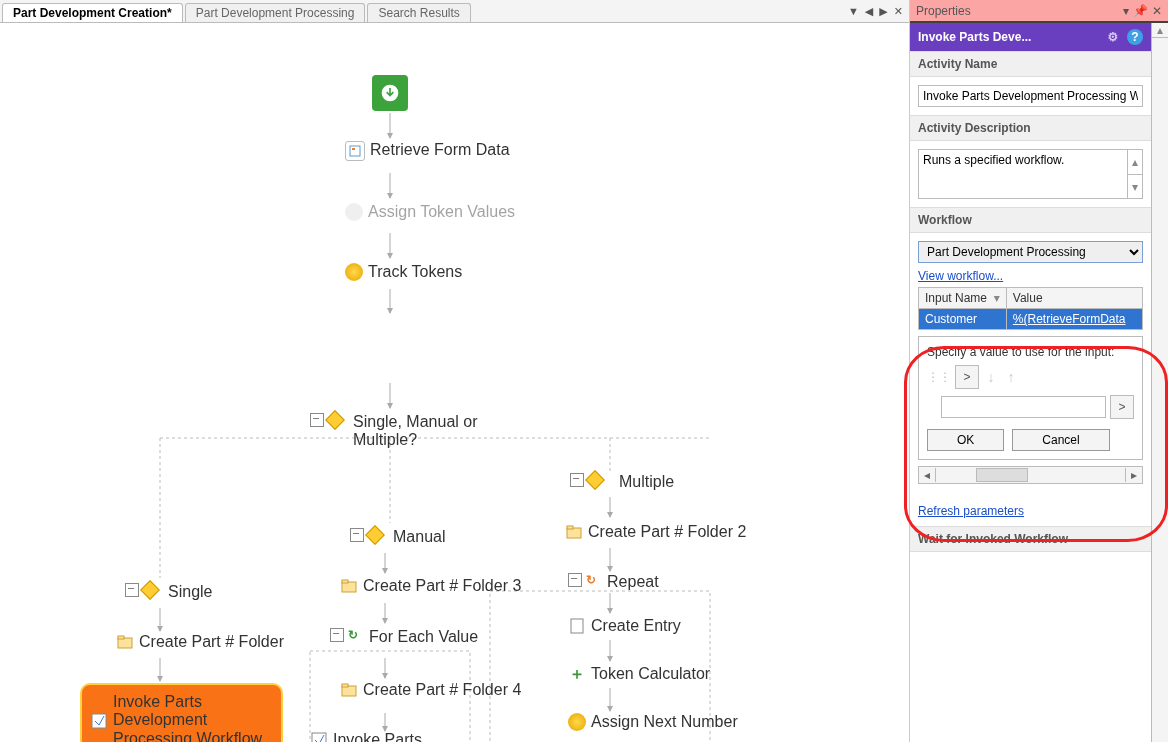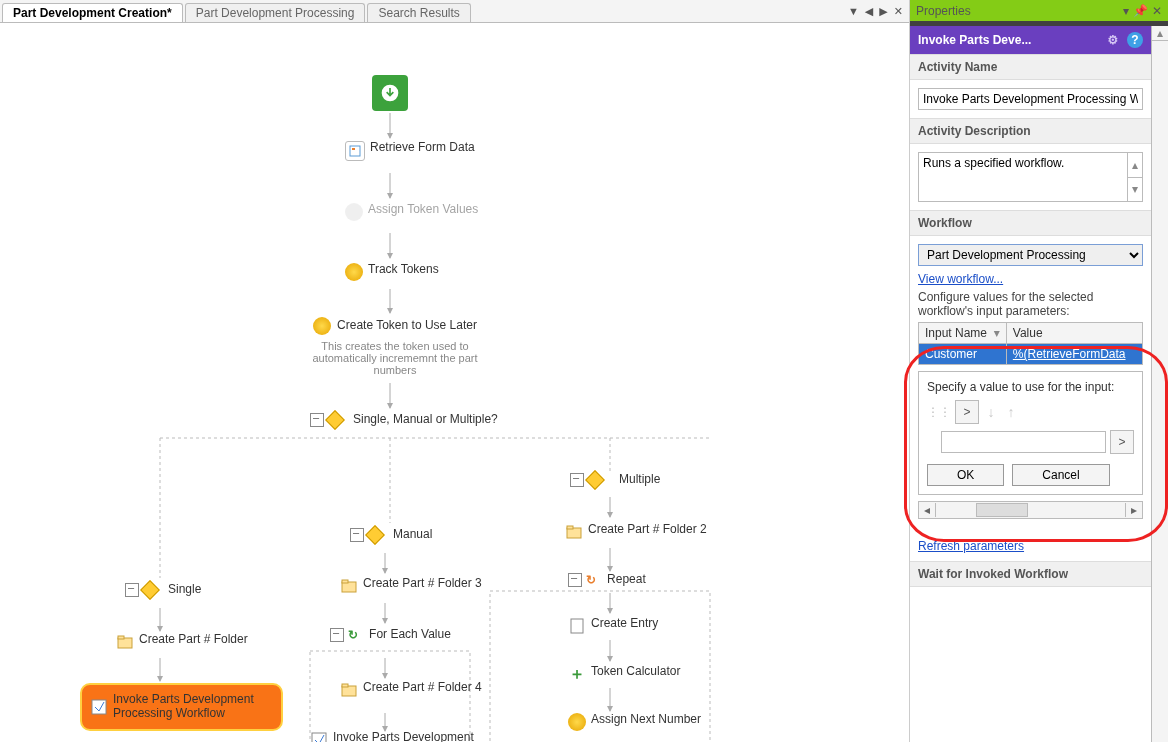--- a/index.html
+++ b/index.html
@@ -7,34 +7,34 @@
 .main{flex:1;display:flex;flex-direction:column;border-right:1px solid #ccc}
 .tabbar{display:flex;align-items:center;background:#f4f4f4;border-bottom:1px solid #bbb;height:22px;padding-left:2px}
 .tab{padding:2px 10px;border:1px solid #bbb;border-bottom:none;background:#f0f0f0;margin-right:2px;border-radius:3px 3px 0 0;color:#666;cursor:pointer;position:relative;top:1px}
 .tab.active{background:#fff;color:#000000;font-weight:bold}
 .tabtools{margin-left:auto;display:flex;align-items:center;gap:6px;padding-right:6px;color:#555;font-size:11px}
 .tabtools span{cursor:pointer}
 .canvas{flex:1;background:#fff;position:relative;overflow:hidden}
 .canvas .inner{position:absolute;inset:10px;background:#fff;}
 .node{position:absolute;display:flex;align-items:flex-start;gap:5px}
 .node .icon{width:18px;height:18px;flex:0 0 18px;display:flex;align-items:center;justify-content:center;border-radius:3px}
-.node .lbl{font-size:12px;color:#333;max-width:160px;line-height:1.15}
+.node .lbl{font-size:16px;color:#333;max-width:160px;line-height:1.15}
 .node .sub{font-size:11px;color:#888;max-width:200px;text-align:center}
 .centered{flex-direction:column;align-items:center;text-align:center}
 .start-icon{width:36px;height:36px;background:#3ca23c;border-radius:4px;display:flex;align-items:center;justify-content:center}
 .start-icon svg{width:20px;height:20px;fill:#fff}
 .mini-diamond{width:12px;height:12px;background:#ffcc33;border:1px solid #cc9900;transform:rotate(45deg);display:inline-block}
 .mini-square{width:12px;height:12px;background:#fff;border:1px solid #888;display:inline-block;position:relative}
 .mini-square::after{content:"–";position:absolute;top:-3px;left:2px;font-size:11px;color:#555}
 .badge-row{display:flex;gap:4px;align-items:center}
 .selected-node{border:2px solid #ffd040;background:#f97316;padding:8px 8px;border-radius:10px}
 svg.flow{position:absolute;top:0;left:0;overflow:visible}
 
 .side{width:258px;display:flex;flex-direction:column;background:#fff}
-.side-header{background:#84cc16;border-bottom:5px solid #404040;height:22px;display:flex;align-items:center;padding:0 6px;font-size:12px;color:#555}
+.side-header{background:#fca5a5;border-bottom:2px solid #404040;height:22px;display:flex;align-items:center;padding:0 6px;font-size:12px;color:#555}
 .side-header .tools{margin-left:auto;display:flex;gap:4px;color:#555;cursor:pointer}
 .purple-title{background:#6a3fbf;color:#fff;padding:6px 8px;font-weight:bold;display:flex;align-items:center}
 .purple-title .tools{margin-left:auto;display:flex;gap:6px}
 .purple-title .tools span{width:16px;height:16px;display:inline-flex;align-items:center;justify-content:center;cursor:pointer}
 .section{border-top:1px solid #ddd}
 .section-h{background:#f0f0f0;color:#555;font-weight:bold;padding:5px 8px;border-bottom:1px solid #ddd}
 .section-body{padding:8px}
 .txt{width:100%;border:1px solid #bbb;padding:3px 4px;font-family:inherit;font-size:12px;box-sizing:border-box}
 .txtarea{width:100%;height:50px;border:1px solid #bbb;resize:none;font-family:inherit;font-size:12px;padding:3px 4px;box-sizing:border-box}
 .select{width:100%;border:1px solid #7a9ed6;padding:2px 4px;font-family:inherit;font-size:12px}
@@ -142,27 +142,20 @@
         <div class="node" style="left:335px;top:170px;opacity:.45">
           <div class="icon" style="background:#ddd;border-radius:50%"></div>
           <div class="lbl">Assign Token Values</div>
         </div>
 
         <div class="node" style="left:335px;top:230px">
           <div class="icon" style="background:radial-gradient(#ffd94a,#e6a400);border-radius:50%"></div>
           <div class="lbl">Track Tokens</div>
         </div>
 
-        <div class="node centered" style="left:300px;top:284px;width:170px">
-          <div style="display:flex;align-items:center;gap:6px">
-            <div class="icon" style="background:radial-gradient(#ffd94a,#e6a400);border-radius:50%"></div>
-            <div class="lbl">Create Token to Use Later</div>
-          </div>
-          <div class="sub">This creates the token used to automatically incrememnt the part numbers</div>
-        </div>
 
         <div class="node" style="left:300px;top:380px">
           <div class="badge-row">
             <span class="mini-square"></span>
               <span class="mini-diamond"></span>
           </div>
           <div class="lbl" style="margin-left:6px">Single, Manual or Multiple?</div>
         </div>
 
         <div class="node" style="left:560px;top:440px">
@@ -315,21 +308,20 @@
             </div>
           </div>
 
           <div class="section">
             <div class="section-h">Workflow</div>
             <div class="section-body">
               <select class="select">
                 <option>Part Development Processing</option>
               </select>
               <div style="margin-top:6px"><span class="link">View workflow...</span></div>
-              <div class="note">Configure values for the selected workflow's input parameters:</div>
 
               <table class="param-table" style="margin-top:4px">
                 <tbody>
                     <tr>
                   <th><span>Input Name</span><span class="caret">▾</span></th>
                   <th>Value</th>
                 </tr>
                 <tr class="param-row-sel">
                   <td>Customer</td>
                   <td style="text-decoration:underline">%(RetrieveFormData</td>

